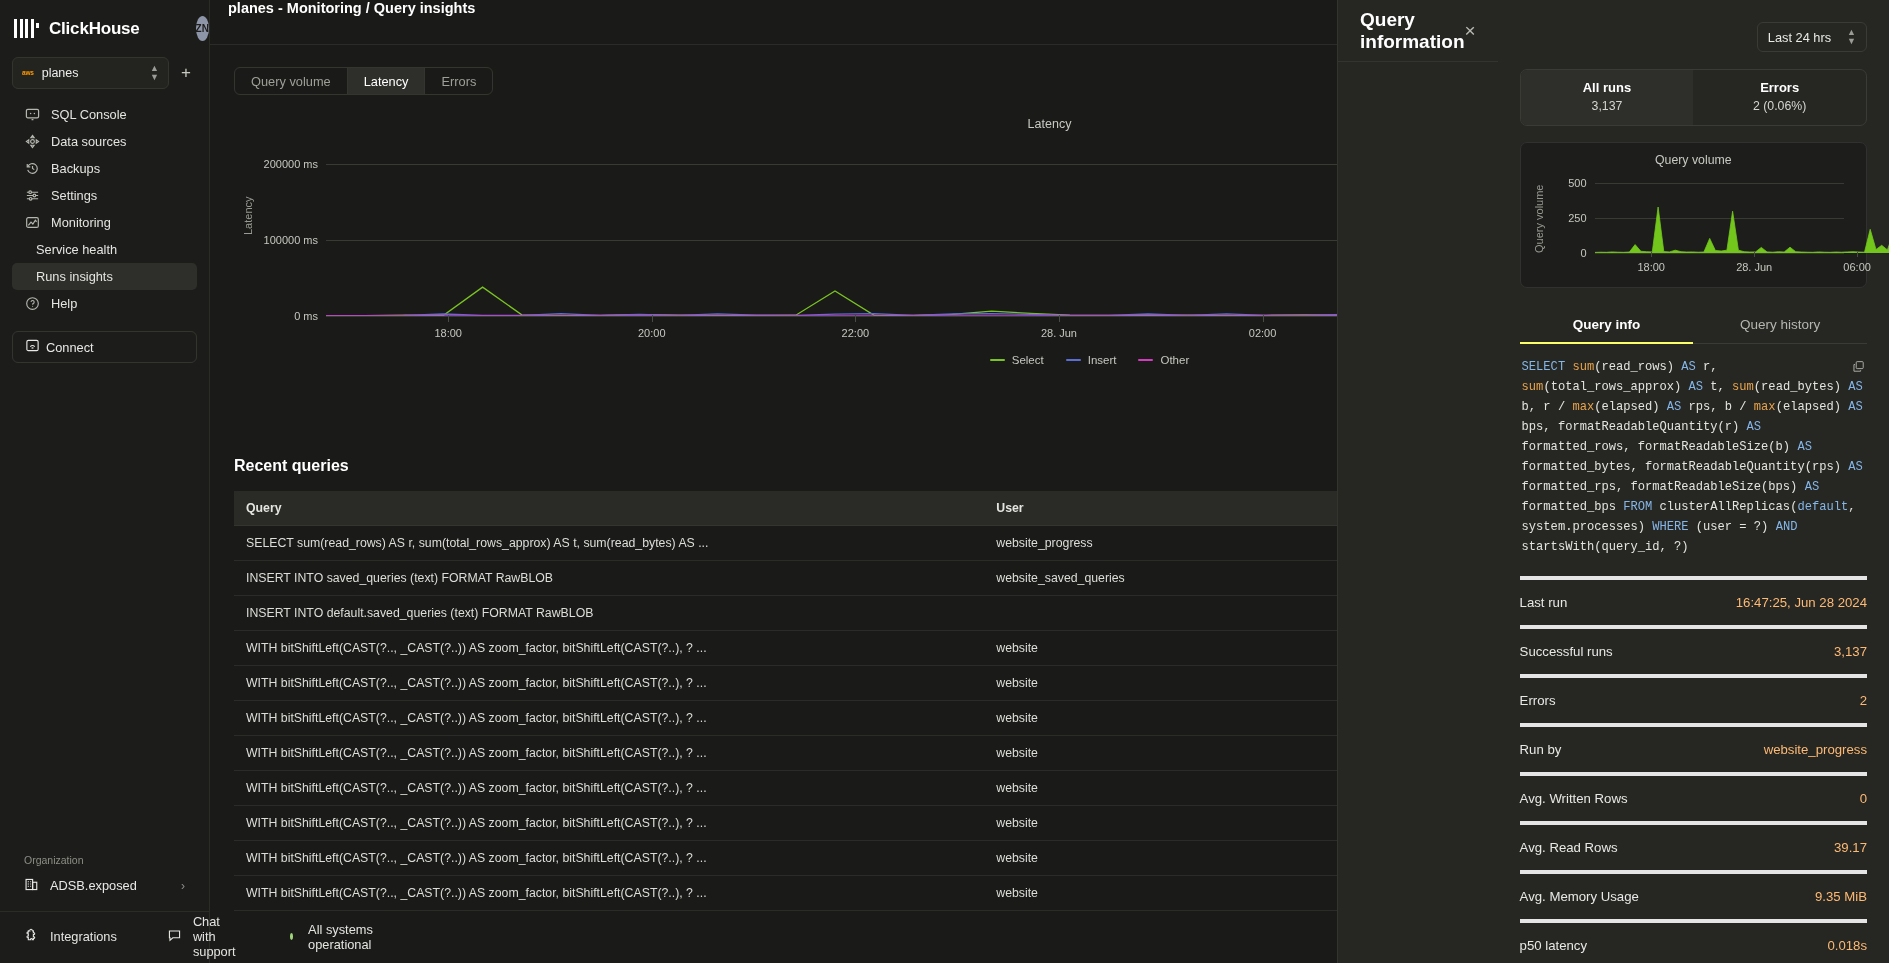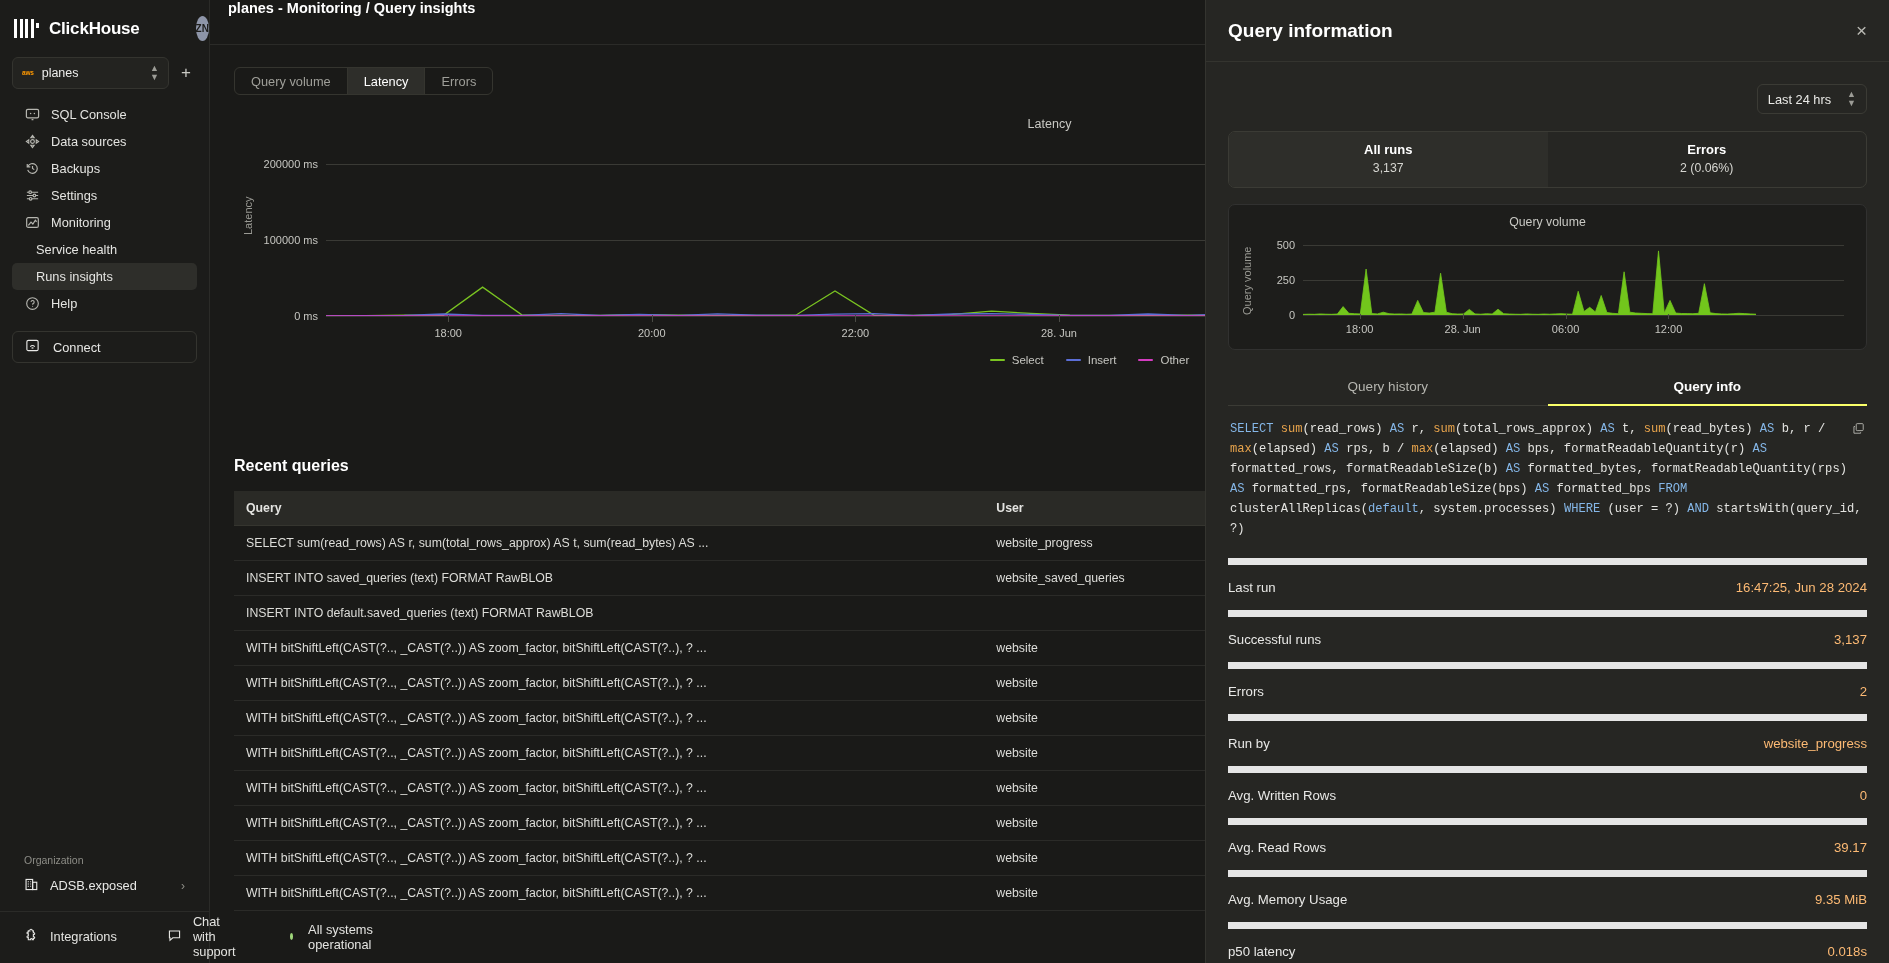--- a/index.html
+++ b/index.html
@@ -54,21 +54,21 @@
   .nav-item .ico { width: 16px; height: 16px; display:flex; align-items:center; justify-content:center; color:#b6b6b0; }
   .nav-sub {
     height: 27px; display: flex; align-items: center;
     padding: 0 12px 0 24px; margin: 0 12px; border-radius: 5px;
     font-size: 12.8px; color: #e4e4e1;
   }
   .nav-sub.active { background: #2e2e2a; }
 
   .connect-btn {
     margin: 14px 12px 0 12px; height: 32px; border: 1px solid #34342f; border-radius: 6px;
-    display: flex; align-items: center; gap: 13px; padding: 0 12px;
+    display: flex; align-items: center; gap: 6px; padding: 0 12px;
     font-size: 12.8px; color: #e8e8e6;
   }
   .spacer { flex: 1; }
   .org-label { font-size: 10.5px; color: #8d8d87; padding: 0 24px 6px 24px; }
   .org-row {
     display: flex; align-items: center; gap: 11px; height: 27px;
     padding: 0 12px; margin: 0 12px 12px 12px; border-radius: 5px; font-size: 12.8px;
   }
   .org-row .chev-r { margin-left: auto; color: #8d8d87; font-size: 12px; }
   .sb-divider { height: 1px; background: #2b2b28; width: 100%; }
@@ -116,24 +116,24 @@
   .qtable thead th.num { text-align: right; }
   .qtable tbody td {
     font-size: 12.3px; color: #ddddd9; padding: 10px 12px;
     border-bottom: 1px solid #2b2b28; white-space: nowrap; overflow: hidden; text-overflow: ellipsis;
   }
   .qtable tbody td.num { text-align: right; }
   .sort-caret { font-size: 8px; color: #b0b0aa; margin-left: 4px; }
 
   
   .rpanel {
-    position: absolute; right: 0; top: 0; width: 684px; height: 963px;
+    position: absolute; right: 0; top: 0; width: 552px; height: 963px;
     background: #26262300; background-color: #262623;
     border-left: 1px solid #34342f;
-    display: flex; flex-direction: column; overflow: hidden;
+    display: flex; flex-direction: row; overflow: hidden;
   }
   .rp-head { height: 62px; flex: 0 0 62px; display: flex; align-items: center; padding: 0 22px; border-bottom: 1px solid #34342f; }
   .rp-title { font-size: 19px; font-weight: 700; color: #fff; }
   .rp-close { margin-left: auto; font-size: 19px; color: #b9b9b3; line-height: 1; }
   .rp-body { flex: 1; overflow: hidden; padding: 0 22px; }
 
   .range-row { display: flex; justify-content: flex-end; padding-top: 22px; }
   .range-select {
     height: 30px; border: 1px solid #3b3b35; border-radius: 6px;
     display: flex; align-items: center; gap: 16px; padding: 0 10px;
@@ -155,21 +155,21 @@
   .info-tab { flex: 1; text-align: center; padding: 11px 0 11px 0; font-size: 13.5px; color: #b6b6b0; position: relative; }
   .info-tab.sel { color: #fff; font-weight: 600; }
   .info-tab.sel::after { content: ""; position: absolute; left: 0; right: 0; bottom: -1px; height: 2px; background: #faff69; }
 
   .sqlbox { position: relative; padding: 14px 2px 6px 2px; font-family: "Liberation Mono", monospace; font-size: 12.1px; line-height: 1.65; color: #e4e4e1; }
   .sqlbox .kw { color: #85b7e8; }
   .sqlbox .fn { color: #e8a44c; }
   .copy-ico { position: absolute; right: 2px; top: 16px; color: #b9b9b3; }
 
   .kvlist { margin-top: 12px; }
-  .kv { display: flex; justify-content: space-between; padding: 15px 0 15px 0; border-top: 7px solid #e5e5e5; font-size: 13.2px; gap: 36px; }
+  .kv { display: flex; justify-content: space-between; padding: 15px 0 15px 0; border-top: 4px solid #e5e5e5; font-size: 13.2px; gap: 36px; }
   .kv .k { color: #e8e8e6; }
   .kv .v { color: #fdba74; }
 </style>
 </head>
 <body>
 
 <div class="app">
 
   <div class="sidebar">
 
@@ -525,22 +525,22 @@
               <div class="xtick-lbl" style="left: 159.58px; top: 9px;">28. Jun</div>
               <div class="xtick-mark" style="left: 262.534px; height: 5px;"></div>
               <div class="xtick-lbl" style="left: 262.534px; top: 9px;">06:00</div>
               <div class="xtick-mark" style="left: 365.489px; height: 5px;"></div>
               <div class="xtick-lbl" style="left: 365.489px; top: 9px;">12:00</div>
             </div>
           </div>
       </div>
 
       <div class="info-tabs">
+        <div class="info-tab sel">Query info</div>
         <div class="info-tab">Query history</div>
-        <div class="info-tab sel">Query info</div>
       </div>
 
       <div class="sqlbox">
         <span class="copy-ico">
           <svg width="13" height="13" viewBox="0 0 16 16" fill="none" stroke="currentColor" stroke-width="1.1">
               <rect x="5.2" y="2" width="8.6" height="8.6" rx="1.2"></rect>
               <path d="M10.6 12.6v1.2H2.4V5.6h1.3"></path>
             </svg>
         </span>
         <div id="sql-render"><span class="kw">SELECT</span> <span class="fn">sum</span>(read_rows) <span class="kw">AS</span> r, <span class="fn">sum</span>(total_rows_approx) <span class="kw">AS</span> t, <span class="fn">sum</span>(read_bytes) <span class="kw">AS</span> b, r / <span class="fn">max</span>(elapsed) <span class="kw">AS</span> rps, b / <span class="fn">max</span>(elapsed) <span class="kw">AS</span> bps, formatReadableQuantity(r) <span class="kw">AS</span> formatted_rows, formatReadableSize(b) <span class="kw">AS</span> formatted_bytes, formatReadableQuantity(rps) <span class="kw">AS</span> formatted_rps, formatReadableSize(bps) <span class="kw">AS</span> formatted_bps <span class="kw">FROM</span> clusterAllReplicas(<span class="kw">default</span>, system.processes) <span class="kw">WHERE</span> (user = ?) <span class="kw">AND</span> startsWith(query_id, ?)</div>

